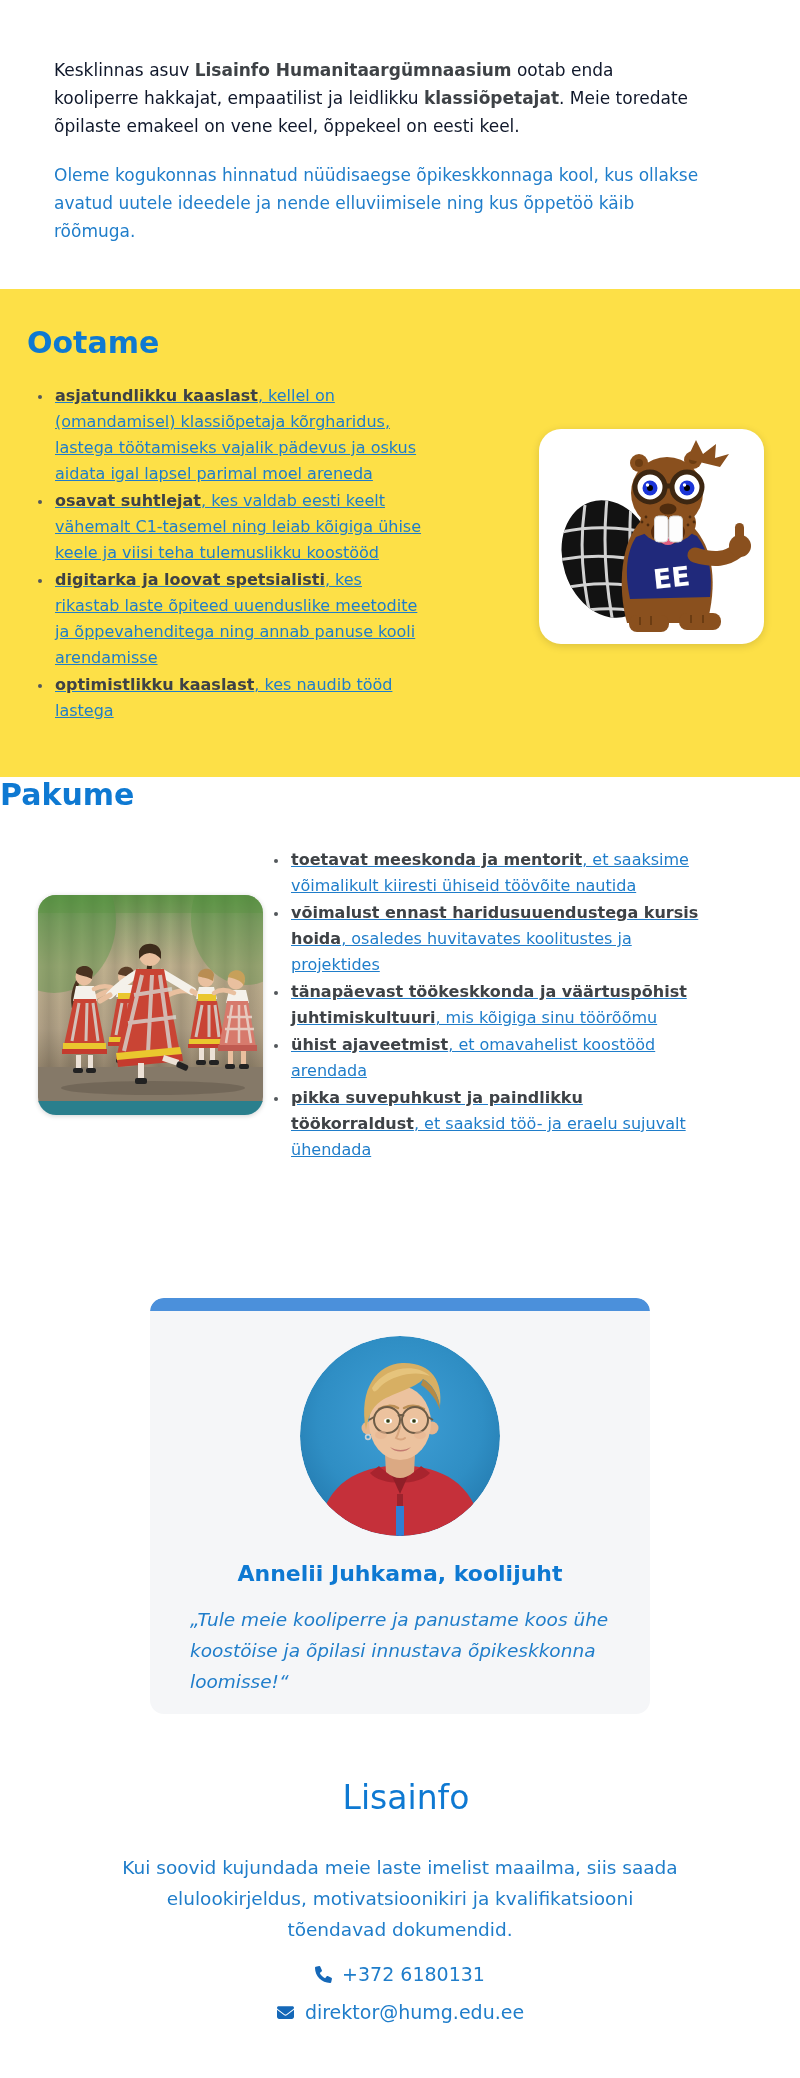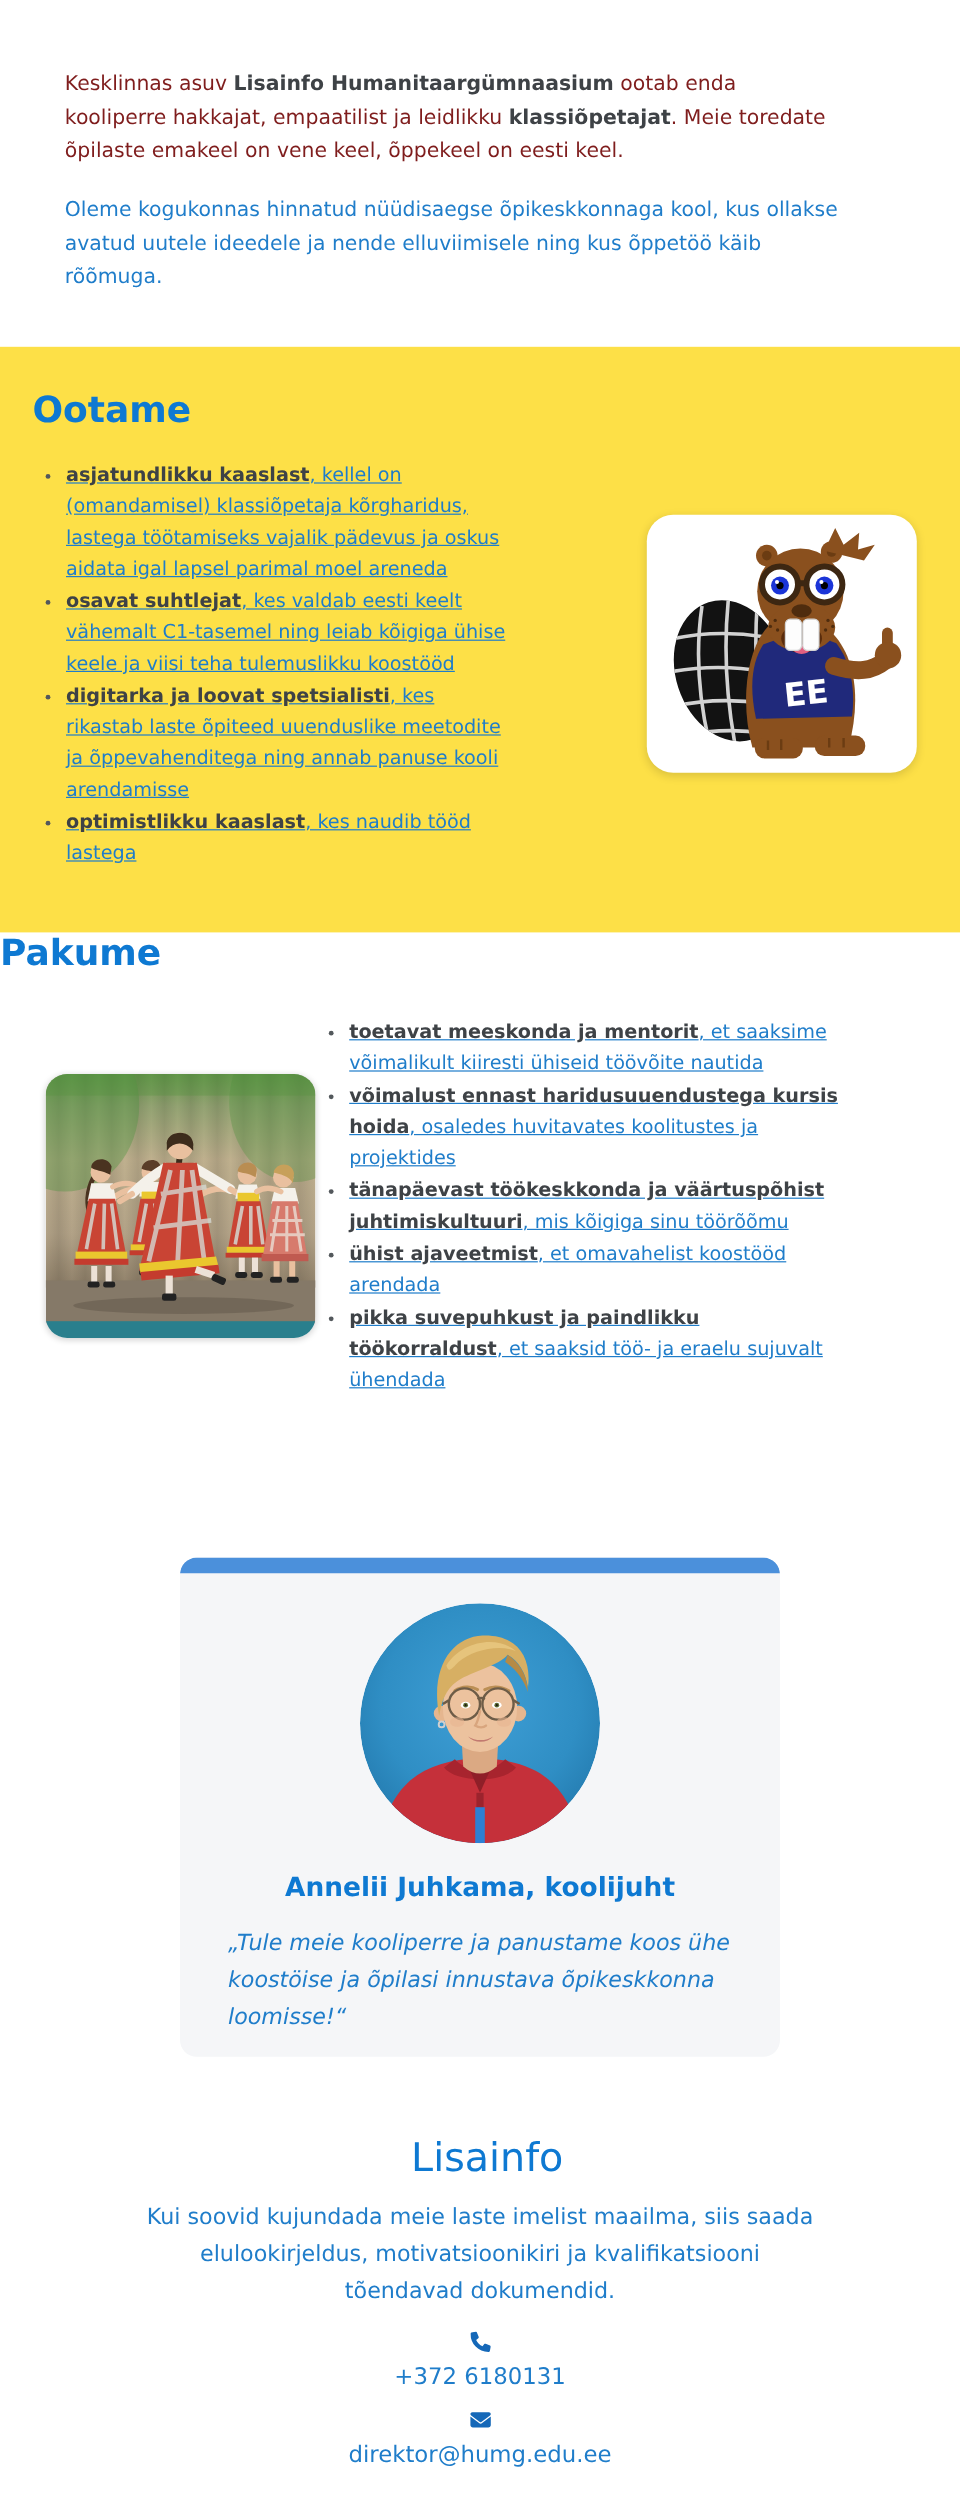--- a/index.html
+++ b/index.html
@@ -2,21 +2,21 @@
 <html><head>
 <meta charset="utf-8">
 <style>
   html, body {
     margin: 0; padding: 0;
     width: 800px; height: 2078px;
     overflow: hidden;
     background: #ffffff;
     font-family: "DejaVu Sans", "Liberation Sans", sans-serif;
   }
-  .blue { color: #7f1d1d; }
+  .blue { color: #0f172a; }
   .dark { color: #3e4246; font-weight: 700; }
 
   
   .intro { padding: 56px 56px 0 54px; }
   .intro p { width: 646px; margin: 0 0 21px 0; font-size: 17px; line-height: 28px; color: #1f7dca; }
 
   
   .section-ootame {
     margin-top: 44px;
     background: #fde047;
@@ -64,25 +64,25 @@
     width: 200px; height: 200px; border-radius: 50%;
     margin: 25px auto 0; overflow: hidden;
     display: block;
   }
   .person-name { margin-top: 24px; text-align: center; font-size: 22px; line-height: 28px; font-weight: 700; color: #0e79d2; }
   .person-quote { margin: 16px 40px 0; font-style: italic; font-size: 18.5px; line-height: 31px; color: #1f7dca; }
 
   
   .lisainfo { text-align: center; }
   .lisainfo h2 { margin: 64px 0 0 12px; font-size: 33px; line-height: 40px; font-weight: 400; color: #0e79d2; }
-  .lisainfo .body { max-width: 566px; margin: 14px auto 0; font-size: 18.5px; line-height: 31px; color: #1f7dca; }
+  .lisainfo .body { max-width: 566px; margin: 34px auto 0; font-size: 18.5px; line-height: 31px; color: #1f7dca; }
   .contact-row {
     display: flex; align-items: center; justify-content: center;
     gap: 10px; margin-top: 18px;
-    font-size: 19px; color: #1f7dca; text-decoration: none; flex-direction: column;
+    font-size: 19px; color: #1f7dca; text-decoration: none;
   }
   .contact-row + .contact-row { margin-top: 16px; }
   .contact-row svg { flex: none; }
   svg { display: block; }
 </style>
 </head>
 <body>
 
 <div class="intro">
   <p>

